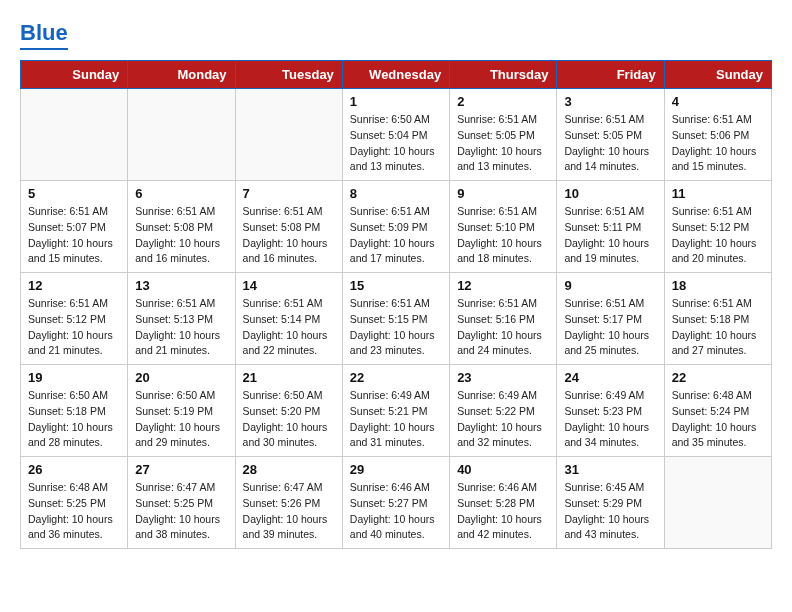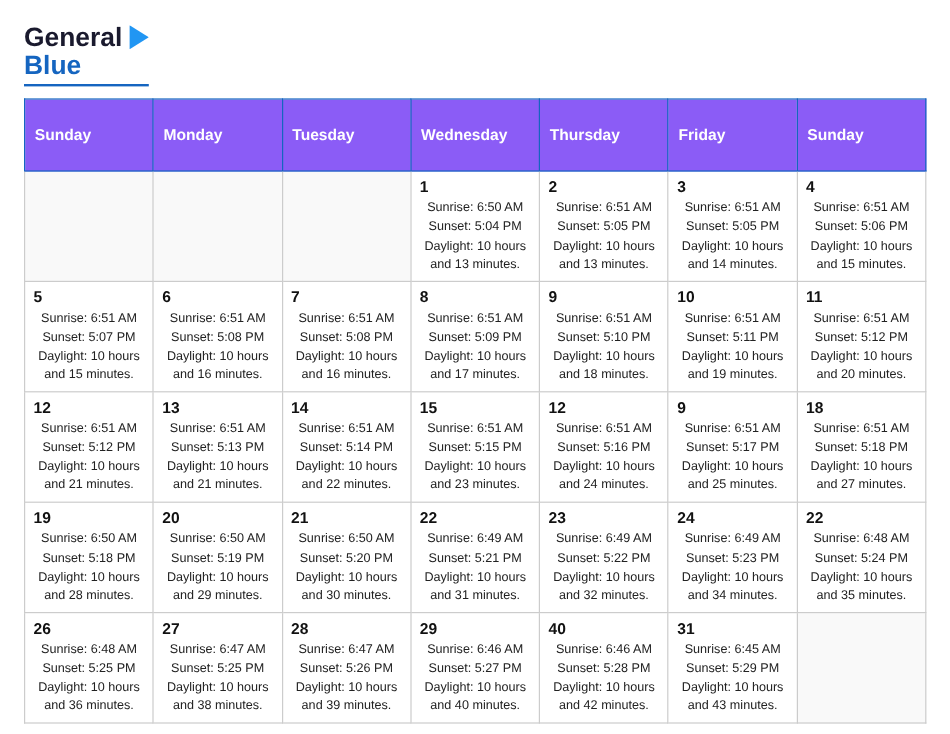--- a/index.html
+++ b/index.html
@@ -44,24 +44,24 @@
     .location-title {
       font-size: 15px;
       color: #1a1a2e;
     }
     .calendar {
       width: 100%;
       border-collapse: collapse;
       border: 1px solid #ccc;
     }
     .calendar th {
-      background: #8b5cf6;
+      background: #b91c1c;
       color: #fff;
-      text-align: left;
-      padding: 22px 8px;
+      text-align: right;
+      padding: 6px 8px;
       font-size: 13px;
       border: 1px solid #1565c0;
     }
     .calendar td {
       vertical-align: top;
       padding: 5px 7px;
       border: 1px solid #ccc;
       width: calc(100% / 7);
       min-height: 80px;
       font-size: 11px;
@@ -74,46 +74,37 @@
     .day-num {
       font-size: 13px;
       font-weight: bold;
       margin-bottom: 3px;
       color: #111;
     }
     .day-info {
       font-size: 10.5px;
       line-height: 1.5;
       color: #222;
-      text-align: center;
     }
     .logo-wrapper {
       display: flex;
       align-items: center;
       gap: 4px;
     }
     .logo-icon {
       display: inline-flex;
       flex-direction: column;
       align-items: center;
     }
   </style>
 </head>
 <body>
 
 <div class="header">
   <div class="logo">
-    <div class="logo-wrapper">
-      <span class="logo-text">General</span>
-      <span class="logo-icon">
-        <svg width="18" height="20" viewBox="0 0 18 20">
-          <polygon points="2,20 18,10 2,0" fill="#2196f3"></polygon>
-        </svg>
-      </span>
-    </div>
     <div style="display:flex; align-items:center; gap:0;">
       <span style="font-size:22px;font-weight:bold;color:#1565c0;">Blue</span>
     </div>
     <div class="logo-line"></div>
   </div>
   <div class="title-block">
     <div class="month-title"></div>
     <div class="location-title"></div>
   </div>
 </div>

